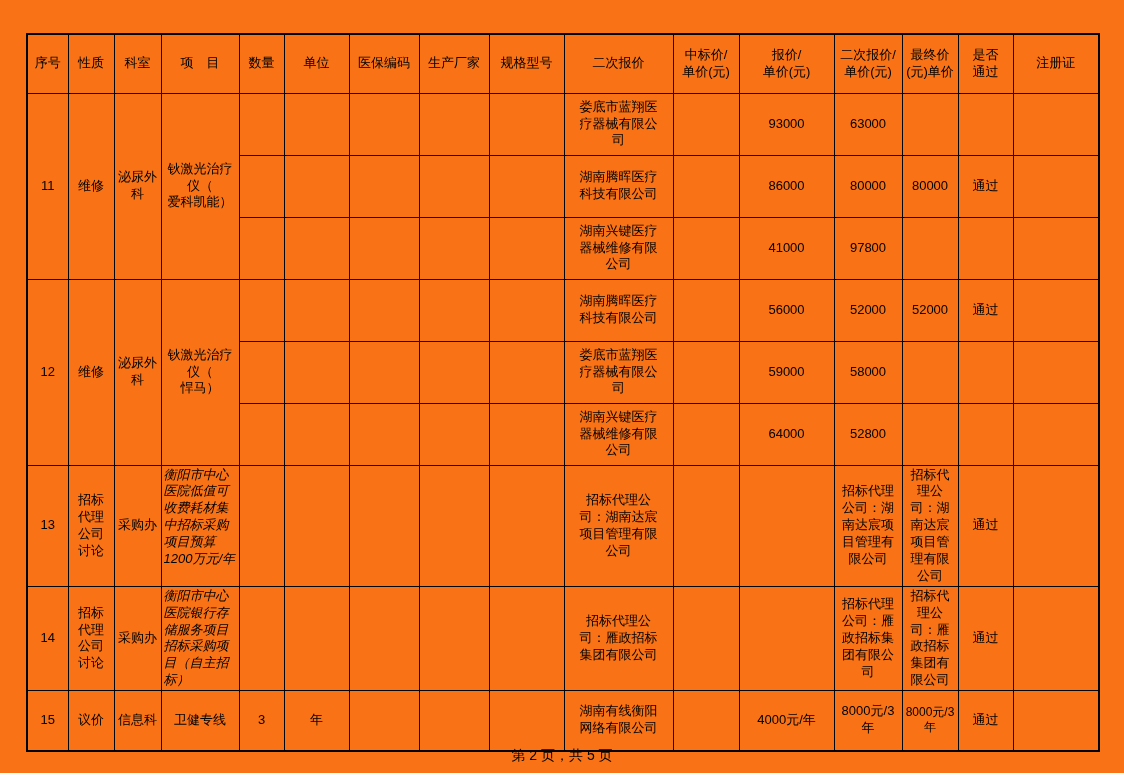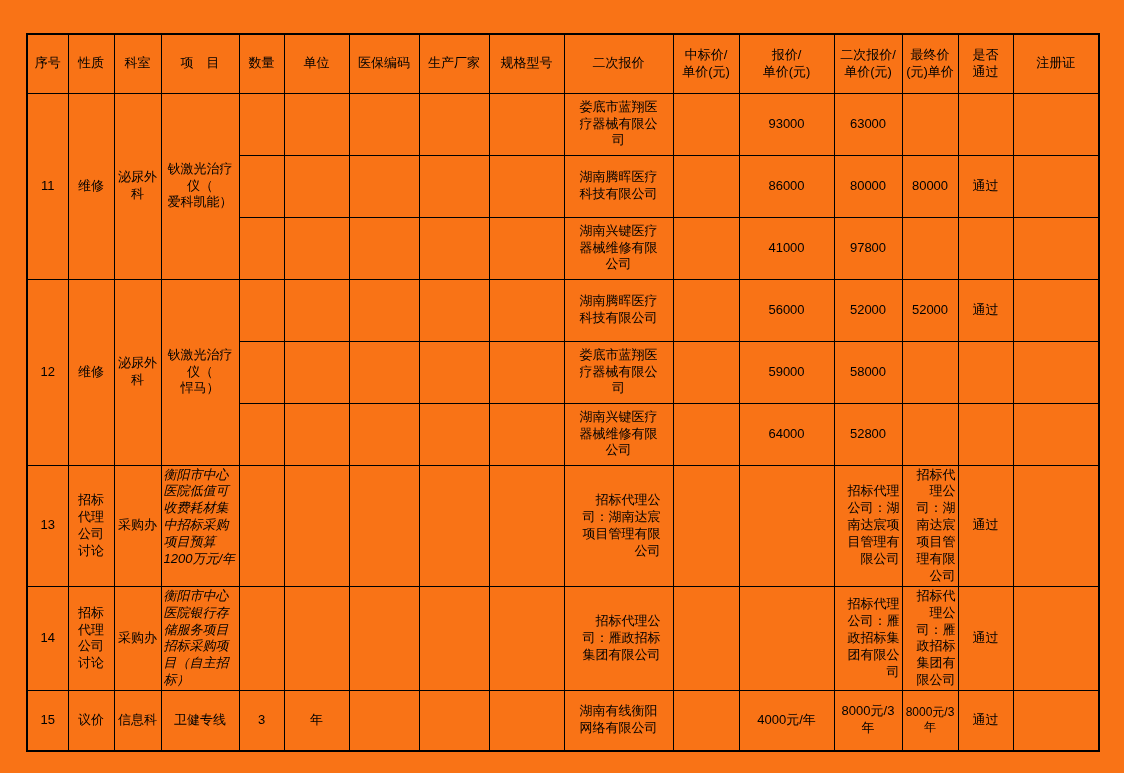--- a/index.html
+++ b/index.html
@@ -23,21 +23,21 @@
     line-height: 1.3;
     text-align: center;
     vertical-align: middle;
     padding: 1px 2px;
     white-space: pre-line;
     overflow: hidden;
     word-break: normal;
     overflow-wrap: break-word;
   }
   .doc td.company { padding: 1px 12px; margin-top: 12px; }
-  .doc td.tl, .doc th.tl { text-align: right; }
+  .doc td.tl, .doc th.tl { text-align: center; }
   .doc td.top { vertical-align: top; font-style: italic; }
   .doc td.fit { font-size: 12px; padding: 1px 0; }
   tr.rh  { height: 59px; }
   tr.r62 { height: 62px; }
   tr.r102 { height: 102px; }
   tr.r103 { height: 103px; }
   tr.r60 { height: 60px; }
   .clip { height: 101px; overflow: hidden; text-align: left; }
   .footer {
     position: absolute; top: 747px; left: 0; width: 100%;
@@ -250,13 +250,14 @@
         <td>8000元/3
 年</td>
         <td class="fit">8000元/3
 年</td>
         <td>通过</td>
         <td></td>
       </tr>
     </tbody>
   </table>
 
+  <div class="footer">第 2 页，共 5 页</div>
 </div>
 
 </body></html>

